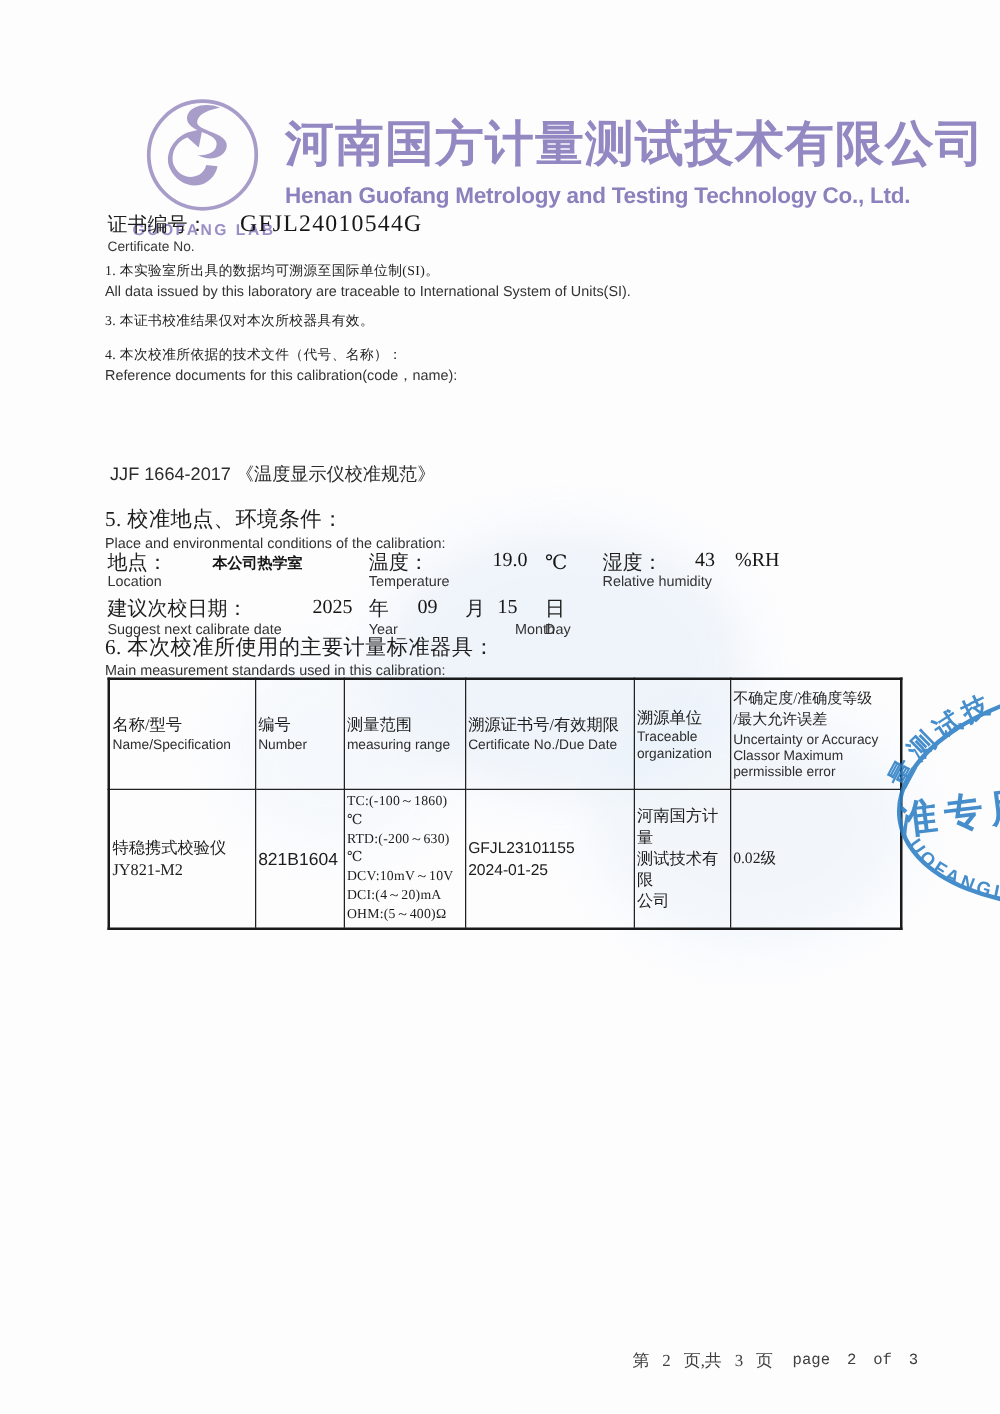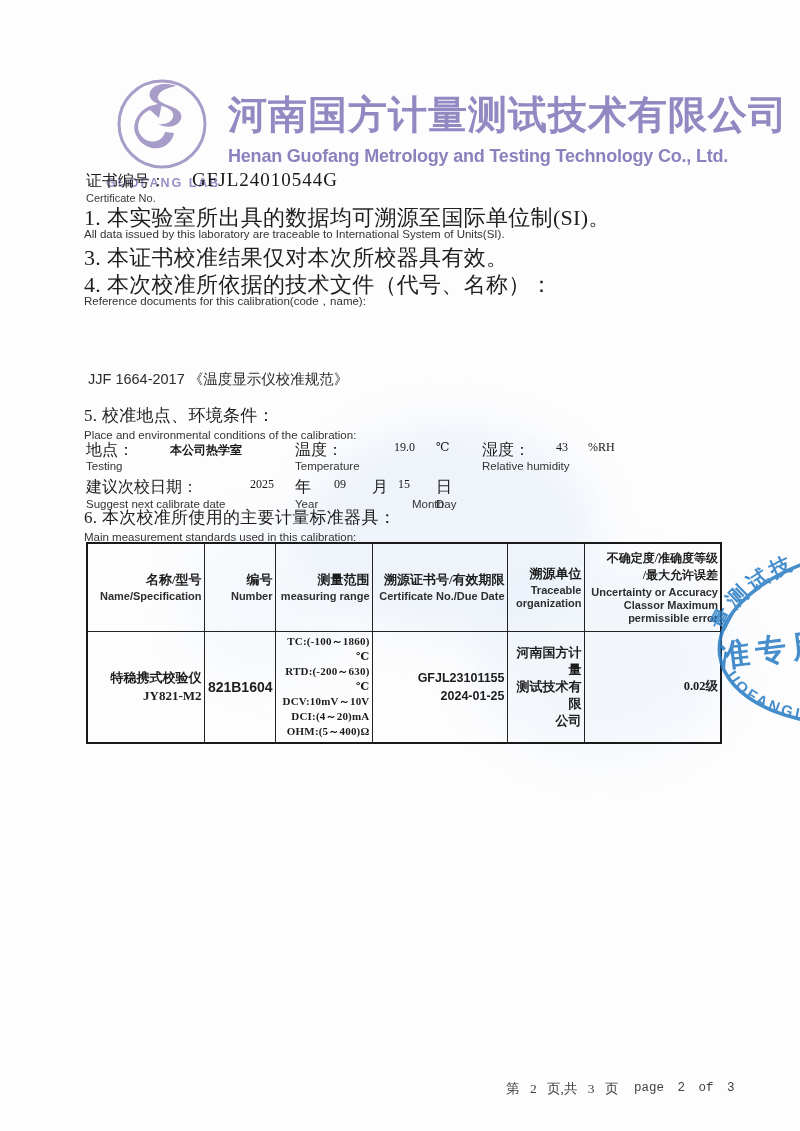--- a/index.html
+++ b/index.html
@@ -26,47 +26,47 @@
     color:#8c80bd; white-space:nowrap; letter-spacing:-0.2px; }
   .cert-line { position:absolute; left:86px; top:169px; white-space:nowrap; }
   .cert-label { font-size:16px; color:#1d1d1d; }
   .cert-number { font-size:19px; letter-spacing:1px; color:#161616; margin-left:22px; }
   .cert-en { position:absolute; left:86px; top:192px;
     font-family:"Liberation Sans",sans-serif; font-size:11px; color:#3a3a3a; }
 
   
   .notes { position:absolute; left:84px; top:207px; width:690px; }
   .note { margin-bottom:6px; }
-  .note-cn { font-size:22px; line-height:21px; color:#1e1e1e; letter-spacing:.3px; }
+  .note-cn { font-size:11px; line-height:21px; color:#1e1e1e; letter-spacing:.3px; }
   .note-en { font-family:"Liberation Sans",sans-serif; font-size:11.5px; line-height:13px;
     color:#333; margin-bottom:5px; }
   .note + .note { margin-top:5px; }
 
   .jjf-line { position:absolute; left:88px; top:370px; font-family:"Liberation Sans",sans-serif;
     font-size:14.5px; color:#2c2c2c; }
 
   .sec-head-cn { font-size:17px; color:#1e1e1e; letter-spacing:.3px; }
   .sec-head-en { font-family:"Liberation Sans",sans-serif; font-size:11.5px; color:#333; margin-top:2px; }
   .sec5 { position:absolute; left:84px; top:404px; }
   .sec6 { position:absolute; left:84px; top:506px; }
 
   
   .env { position:absolute; left:0; top:440px; width:800px; height:82px; }
   .env span { position:absolute; white-space:nowrap; }
   .cnl  { font-size:16px; color:#1d1d1d; }
   .enl  { font-family:"Liberation Sans",sans-serif; font-size:11.5px; color:#333; }
-  .val  { font-size:12px; color:#161616; }
+  .val  { font-size:16px; color:#161616; }
   .valb { font-size:12px; font-weight:bold; color:#161616; }
 
   
   .std-table { position:absolute; left:86px; top:542px; border-collapse:collapse;
     table-layout:fixed; width:634px; }
   .std-table th, .std-table td {
-    border:1.6px solid #222; text-align:right; vertical-align:middle; padding:2px 2px;
-    font-weight:bold; overflow:hidden; }
+    border:1.6px solid #222; text-align:left; vertical-align:middle; padding:2px 2px;
+    font-weight:normal; overflow:hidden; }
   .std-table { border:2px solid #1a1a1a; }
   .th-cn { font-size:13px; line-height:17px; color:#1c1c1c; white-space:pre-line; }
   .th-en { font-family:"Liberation Sans",sans-serif; font-size:11px; line-height:13px;
     color:#2e2e2e; margin-top:2px; }
   .hdr-row { height:88px; }
   .body-row { height:112px; }
   .cell { white-space:pre-line; color:#1c1c1c; }
   .cell-name { font-size:13px; line-height:18px; }
   .cell-number { font-size:14px; font-family:"Liberation Sans",sans-serif; }
   .cell-range { font-size:11px; line-height:15px; letter-spacing:.2px; }
@@ -136,21 +136,21 @@
   <div class="env">
     <span class="cnl" style="left:86px;  top:0;">地点：</span>
     <span class="valb" style="left:170px; top:2px;">本公司热学室</span>
     <span class="cnl" style="left:295px; top:0;">温度：</span>
     <span class="val" style="left:394px; top:0;">19.0</span>
     <span class="val" style="left:436px; top:0;">℃</span>
     <span class="cnl" style="left:482px; top:0;">湿度：</span>
     <span class="val" style="left:556px; top:0;">43</span>
     <span class="val" style="left:588px; top:0;">%RH</span>
 
-    <span class="enl" style="left:86px;  top:20px;">Testing</span>
+    <span class="enl" style="left:86px;  top:20px;">Location</span>
     <span class="enl" style="left:295px; top:20px;">Temperature</span>
     <span class="enl" style="left:482px; top:20px;">Relative humidity</span>
 
     <span class="cnl" style="left:86px;  top:37px;">建议次校日期：</span>
     <span class="val" style="left:250px; top:37px;">2025</span>
     <span class="cnl" style="left:295px; top:37px;">年</span>
     <span class="val" style="left:334px; top:37px;">09</span>
     <span class="cnl" style="left:372px; top:37px;">月</span>
     <span class="val" style="left:398px; top:37px;">15</span>
     <span class="cnl" style="left:436px; top:37px;">日</span>

